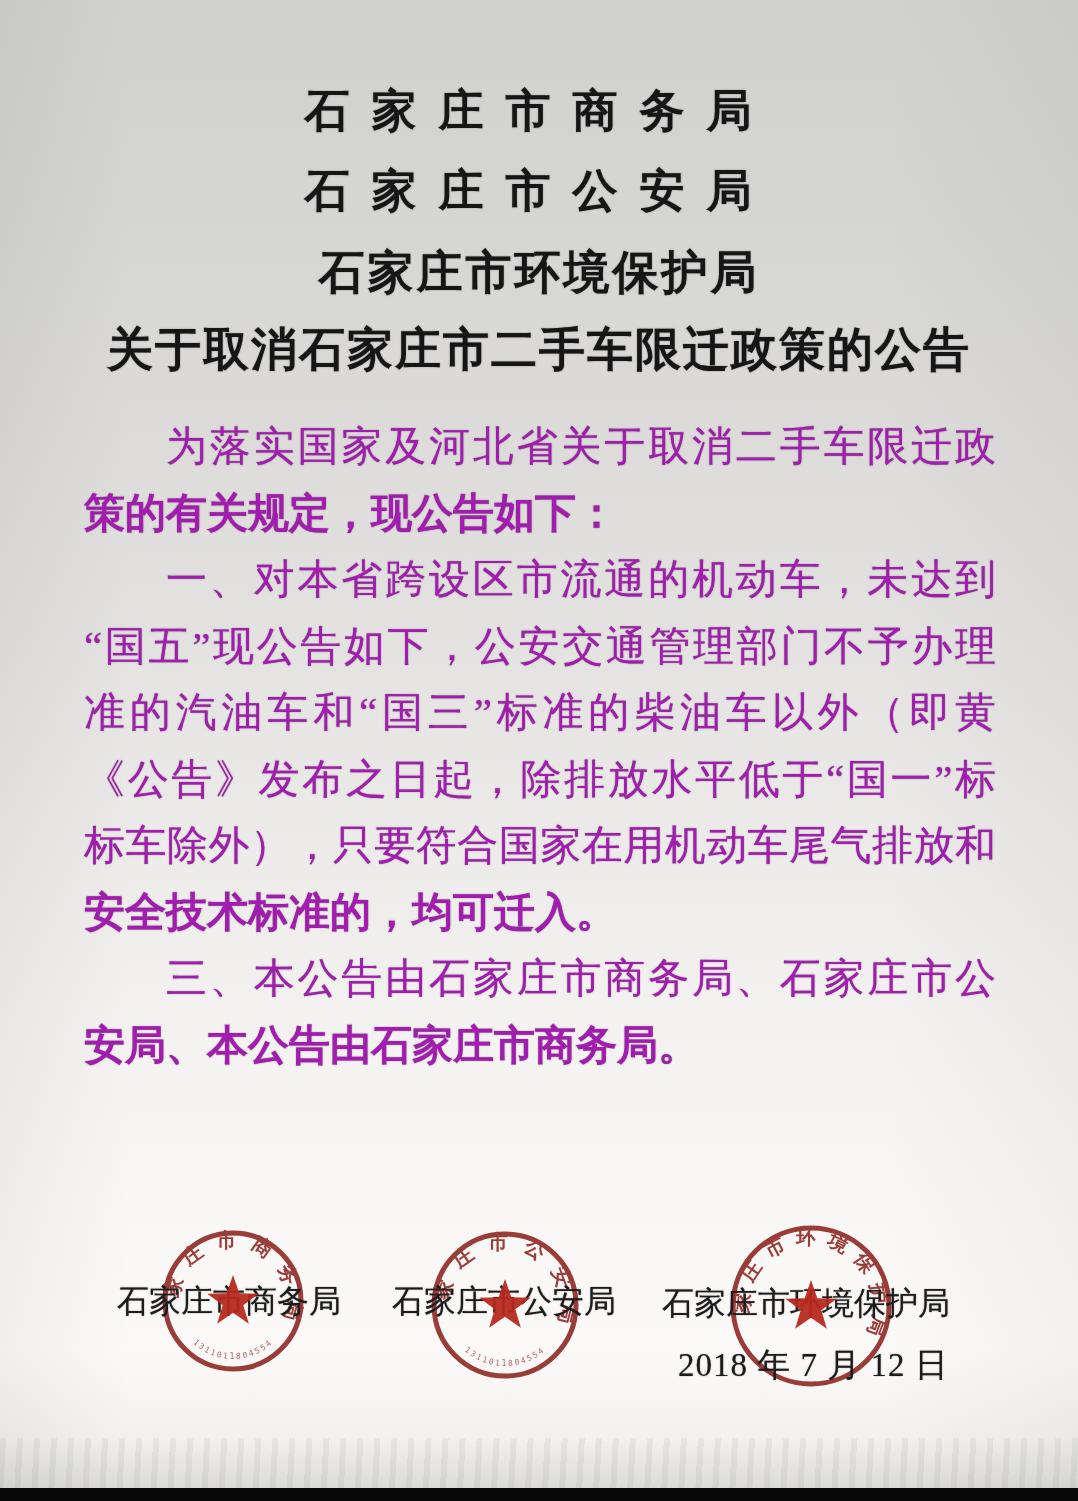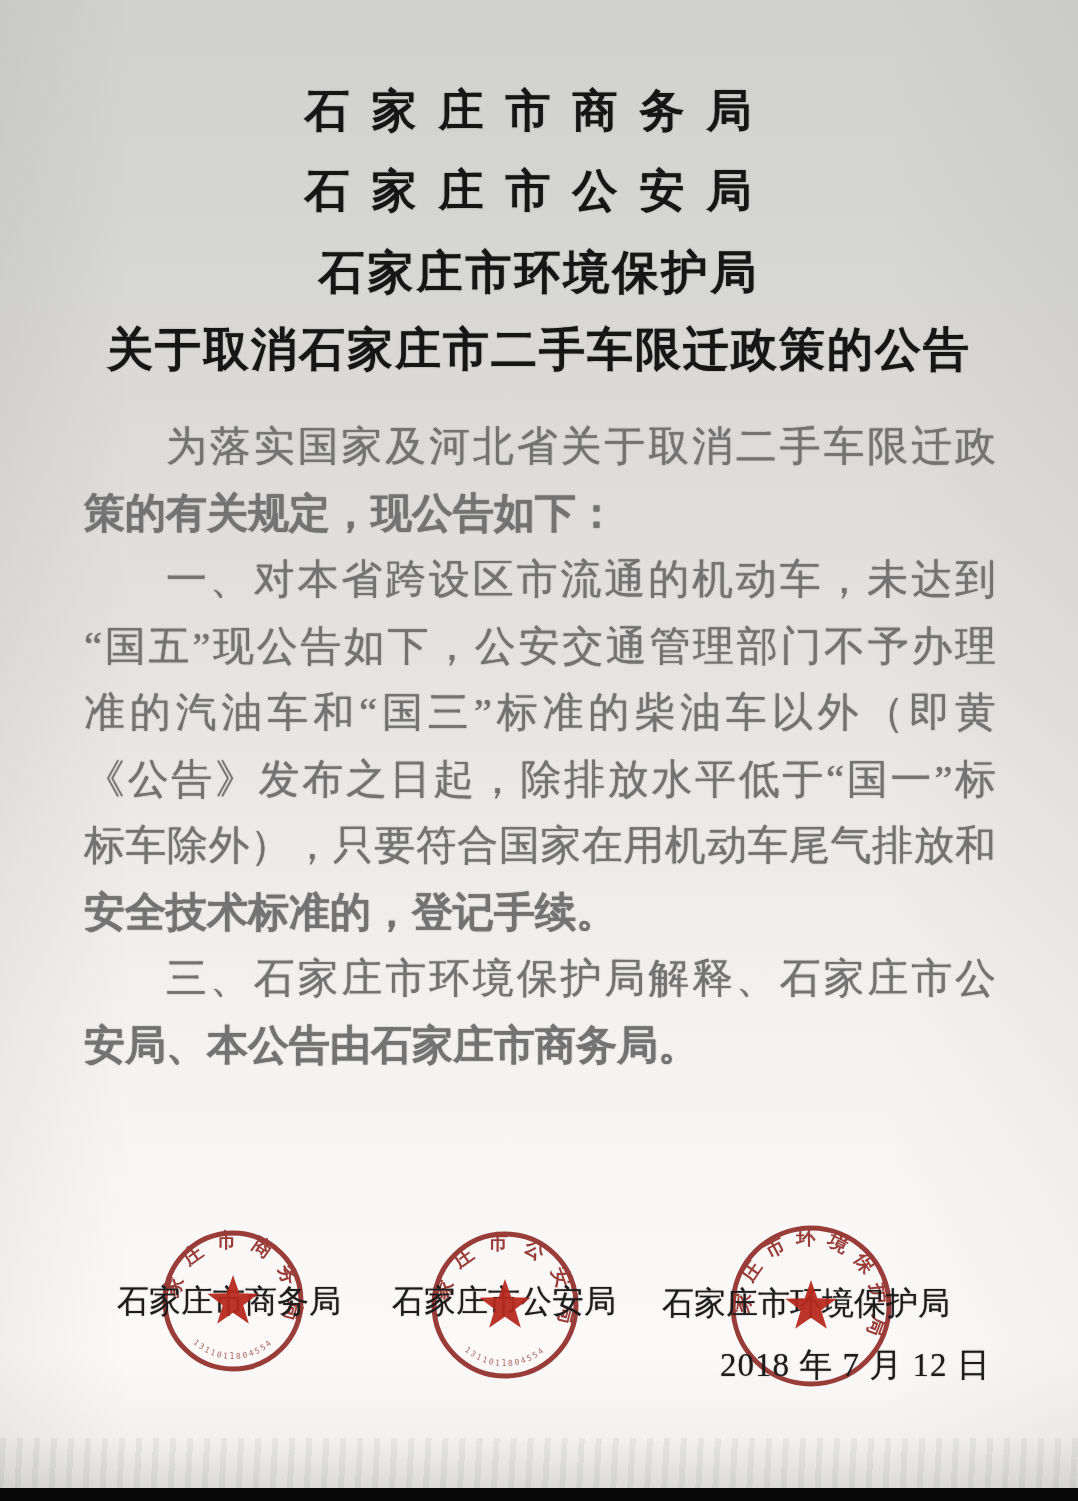--- a/index.html
+++ b/index.html
@@ -30,38 +30,37 @@
     font-family:"Liberation Sans","DejaVu Sans",sans-serif;
     font-weight:700;color:#161616;white-space:nowrap;line-height:1;
     text-shadow:0 0 1.4px rgba(30,30,30,.55);
   }
   .issuer-1{top:88px;font-size:45px;letter-spacing:22px;}
   .issuer-2{top:168px;font-size:45px;letter-spacing:22px;}
   .issuer-3{top:249px;font-size:46px;letter-spacing:3px;}
   .doc-title{top:326px;font-size:46px;letter-spacing:2px;}
   .body-text{
     position:absolute;left:84px;top:413px;width:912px;z-index:3;
-    font-size:41px;line-height:66.5px;color:#737373;
+    font-size:41px;line-height:66.5px;color:#a21caf;
     text-shadow:0 0 1.3px rgba(25,25,25,.6);
   }
   .ln{text-align:justify;text-align-last:justify;}
   .ln-last{text-align:left;text-align-last:left;font-weight:bold;}
   .ln-first{text-indent:82px;}
   .seal-label{
     position:absolute;z-index:5;font-size:32px;line-height:1;color:#1c1c1c;
     white-space:nowrap;text-shadow:0 0 1.2px rgba(25,25,25,.65);
   }
   .seal-label-1{left:117px;top:1285px;}
   .seal-label-2{left:392px;top:1285px;}
   .seal-label-3{left:662px;top:1287px;}
   .issue-date{
     position:absolute;left:678px;top:1349px;z-index:5;font-size:33px;line-height:1;
     color:#1c1c1c;white-space:nowrap;letter-spacing:1px;
     text-shadow:0 0 1.2px rgba(25,25,25,.6);
-    margin-left:42px;
   }
   .seal{position:absolute;z-index:4;opacity:.88;filter:blur(.4px);}
   .seal-1{left:159px;top:1227px;}
   .seal-2{left:427px;top:1227px;}
   .seal-3{left:726px;top:1221px;}
   .seal circle{fill:none;stroke:#8d241f;stroke-width:5px;}
   .ring-text{fill:#8d241f;font-family:"Liberation Serif","DejaVu Serif",serif;
     font-weight:700;font-size:20px;}
   .ring-1{letter-spacing:13px;} .ring-2{letter-spacing:14px;} .ring-3{letter-spacing:10px;}
   .serial-text{fill:#8d241f;opacity:.8;font-size:8px;letter-spacing:2px;
@@ -90,24 +89,24 @@
     <div class="ln ln-last">策的有关规定，现公告如下：</div>
   </div>
   <div>
     <div class="ln ln-first">一、对本省跨设区市流通的机动车，未达到</div>
     <div class="ln">“国五”现公告如下，公安交通管理部门不予办理</div>
   </div>
   <div>
     <div class="ln">准的汽油车和“国三”标准的柴油车以外（即黄</div>
     <div class="ln">《公告》发布之日起，除排放水平低于“国一”标</div>
     <div class="ln">标车除外），只要符合国家在用机动车尾气排放和</div>
-    <div class="ln ln-last">安全技术标准的，登记手续。</div>
+    <div class="ln ln-last">安全技术标准的，均可迁入。</div>
   </div>
   <div>
-    <div class="ln ln-first">三、石家庄市环境保护局解释、石家庄市公</div>
+    <div class="ln ln-first">三、本公告由石家庄市商务局、石家庄市公</div>
     <div class="ln ln-last">安局、本公告由石家庄市商务局。</div>
   </div>
 </div>
 
 <svg class="seal seal-1" width="148" height="148" viewBox="0 0 148 148">
   <circle cx="74" cy="74" r="68"></circle>
   <defs>
     <path id="ringPath1" d="M 20 74 A 54 54 0 1 1 128 74 A 54 54 0 1 1 20 74"></path>
     <path id="serialPath1" d="M 16 74 A 58 58 0 1 0 132 74"></path>
   </defs>

